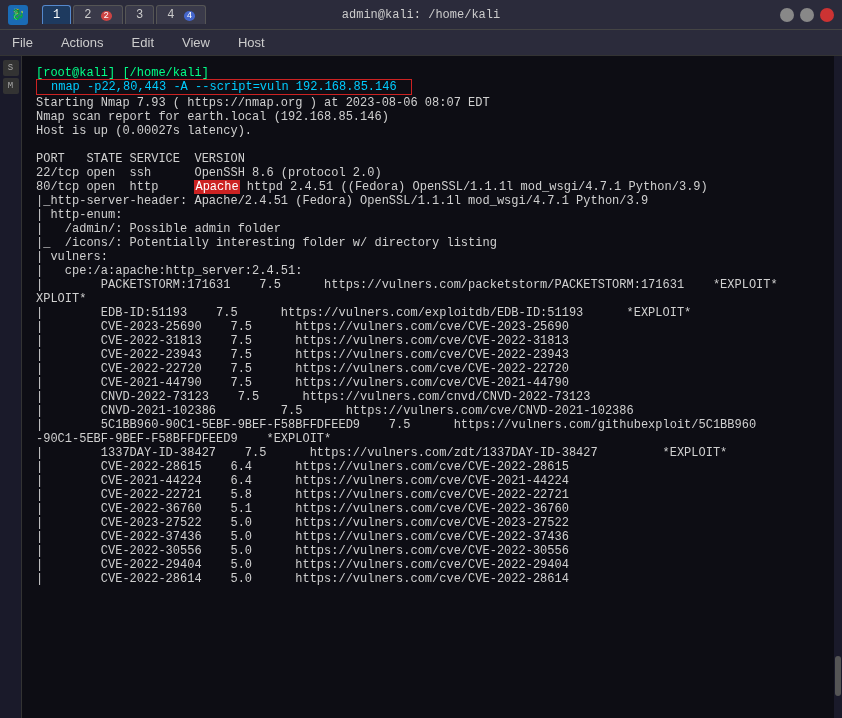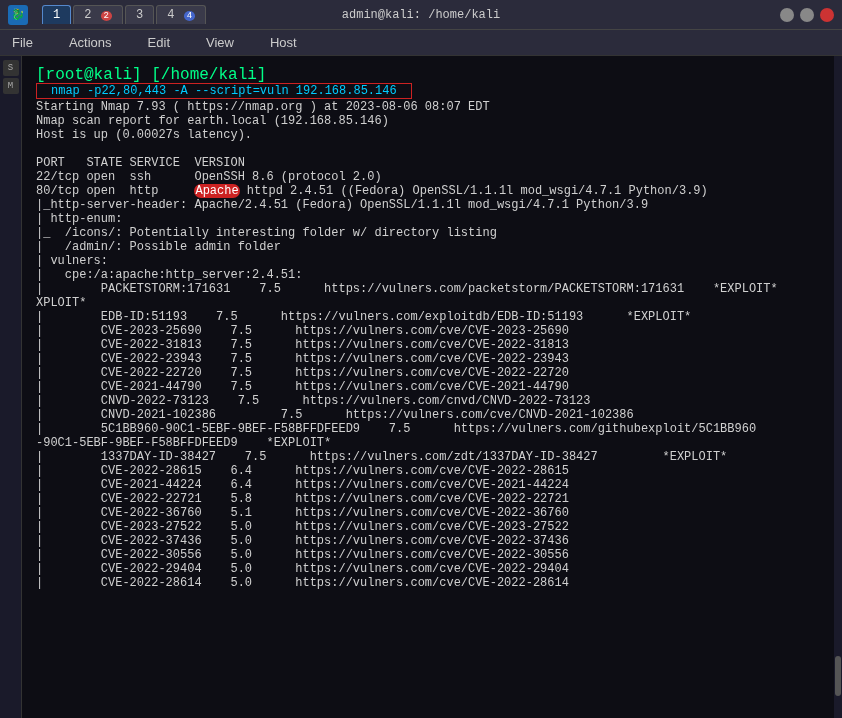--- a/index.html
+++ b/index.html
@@ -96,21 +96,21 @@
       gap: 4px;
     }
 
     
     .menu-bar {
       background: #2b2b3b;
       height: 26px;
       display: flex;
       align-items: center;
       padding: 0 8px;
-      gap: 28px;
+      gap: 20px;
       border-bottom: 1px solid #333;
     }
     .menu-item {
       color: #ccc;
       font-size: 13px;
       cursor: pointer;
       font-family: sans-serif;
       padding: 2px 4px;
     }
 
@@ -118,36 +118,35 @@
     .terminal {
       background: #0d0d14;
       height: calc(718px - 30px - 26px);
       overflow-y: auto;
       padding: 6px 8px;
       position: relative;
     }
 
     .prompt-line {
       color: #00ff88;
-      font-size: 16px;
+      font-size: 12px;
     }
 
     .cmd-box {
       display: inline;
       background: transparent;
       border: 1.5px solid #cc2222;
       color: #00ccff;
       padding: 0 14px;
     }
 
     .highlight-apache {
       background: #cc2222;
       color: #fff;
       padding: 0 1px;
-      border-radius: 7px;
     }
 
     .line-normal { color: #d0d0d0; }
 
     .left-sidebar {
       position: absolute;
       left: 0;
       top: 0;
       width: 22px;
       height: 100%;
@@ -259,22 +258,22 @@
 
     <div class="line-normal">Starting Nmap 7.93 ( https://nmap.org ) at 2023-08-06 08:07 EDT</div>
     <div class="line-normal">Nmap scan report for earth.local (192.168.85.146)</div>
     <div class="line-normal">Host is up (0.00027s latency).</div>
     <div>&nbsp;</div>
     <div class="line-normal">PORT&nbsp;&nbsp; STATE SERVICE&nbsp; VERSION</div>
     <div class="line-normal">22/tcp open&nbsp; ssh&nbsp;&nbsp;&nbsp;&nbsp;&nbsp; OpenSSH 8.6 (protocol 2.0)</div>
     <div class="line-normal">80/tcp open&nbsp; http&nbsp;&nbsp;&nbsp;&nbsp; <span class="highlight-apache">Apache</span> httpd 2.4.51 ((Fedora) OpenSSL/1.1.1l mod_wsgi/4.7.1 Python/3.9)</div>
     <div class="line-normal">|_http-server-header: Apache/2.4.51 (Fedora) OpenSSL/1.1.1l mod_wsgi/4.7.1 Python/3.9</div>
     <div class="line-normal">| http-enum:</div>
+    <div class="line-normal">|&nbsp;&nbsp; /admin/: Possible admin folder</div>
     <div class="line-normal">|_&nbsp; /icons/: Potentially interesting folder w/ directory listing</div>
-    <div class="line-normal">|&nbsp;&nbsp; /admin/: Possible admin folder</div>
     <div class="line-normal">| vulners:</div>
     <div class="line-normal">|&nbsp;&nbsp; cpe:/a:apache:http_server:2.4.51:</div>
     <div class="line-normal">|&nbsp;&nbsp;&nbsp;&nbsp;&nbsp;&nbsp;&nbsp; PACKETSTORM:171631&nbsp;&nbsp;&nbsp; 7.5&nbsp;&nbsp;&nbsp;&nbsp;&nbsp; https://vulners.com/packetstorm/PACKETSTORM:171631&nbsp;&nbsp;&nbsp; *EXPLOIT*</div>
     <div class="line-normal">XPLOIT*</div>
     <div class="line-normal">|&nbsp;&nbsp;&nbsp;&nbsp;&nbsp;&nbsp;&nbsp; EDB-ID:51193&nbsp;&nbsp;&nbsp; 7.5&nbsp;&nbsp;&nbsp;&nbsp;&nbsp; https://vulners.com/exploitdb/EDB-ID:51193&nbsp;&nbsp;&nbsp;&nbsp;&nbsp; *EXPLOIT*</div>
     <div class="line-normal">|&nbsp;&nbsp;&nbsp;&nbsp;&nbsp;&nbsp;&nbsp; CVE-2023-25690&nbsp;&nbsp;&nbsp; 7.5&nbsp;&nbsp;&nbsp;&nbsp;&nbsp; https://vulners.com/cve/CVE-2023-25690</div>
     <div class="line-normal">|&nbsp;&nbsp;&nbsp;&nbsp;&nbsp;&nbsp;&nbsp; CVE-2022-31813&nbsp;&nbsp;&nbsp; 7.5&nbsp;&nbsp;&nbsp;&nbsp;&nbsp; https://vulners.com/cve/CVE-2022-31813</div>
     <div class="line-normal">|&nbsp;&nbsp;&nbsp;&nbsp;&nbsp;&nbsp;&nbsp; CVE-2022-23943&nbsp;&nbsp;&nbsp; 7.5&nbsp;&nbsp;&nbsp;&nbsp;&nbsp; https://vulners.com/cve/CVE-2022-23943</div>
     <div class="line-normal">|&nbsp;&nbsp;&nbsp;&nbsp;&nbsp;&nbsp;&nbsp; CVE-2022-22720&nbsp;&nbsp;&nbsp; 7.5&nbsp;&nbsp;&nbsp;&nbsp;&nbsp; https://vulners.com/cve/CVE-2022-22720</div>
     <div class="line-normal">|&nbsp;&nbsp;&nbsp;&nbsp;&nbsp;&nbsp;&nbsp; CVE-2021-44790&nbsp;&nbsp;&nbsp; 7.5&nbsp;&nbsp;&nbsp;&nbsp;&nbsp; https://vulners.com/cve/CVE-2021-44790</div>

